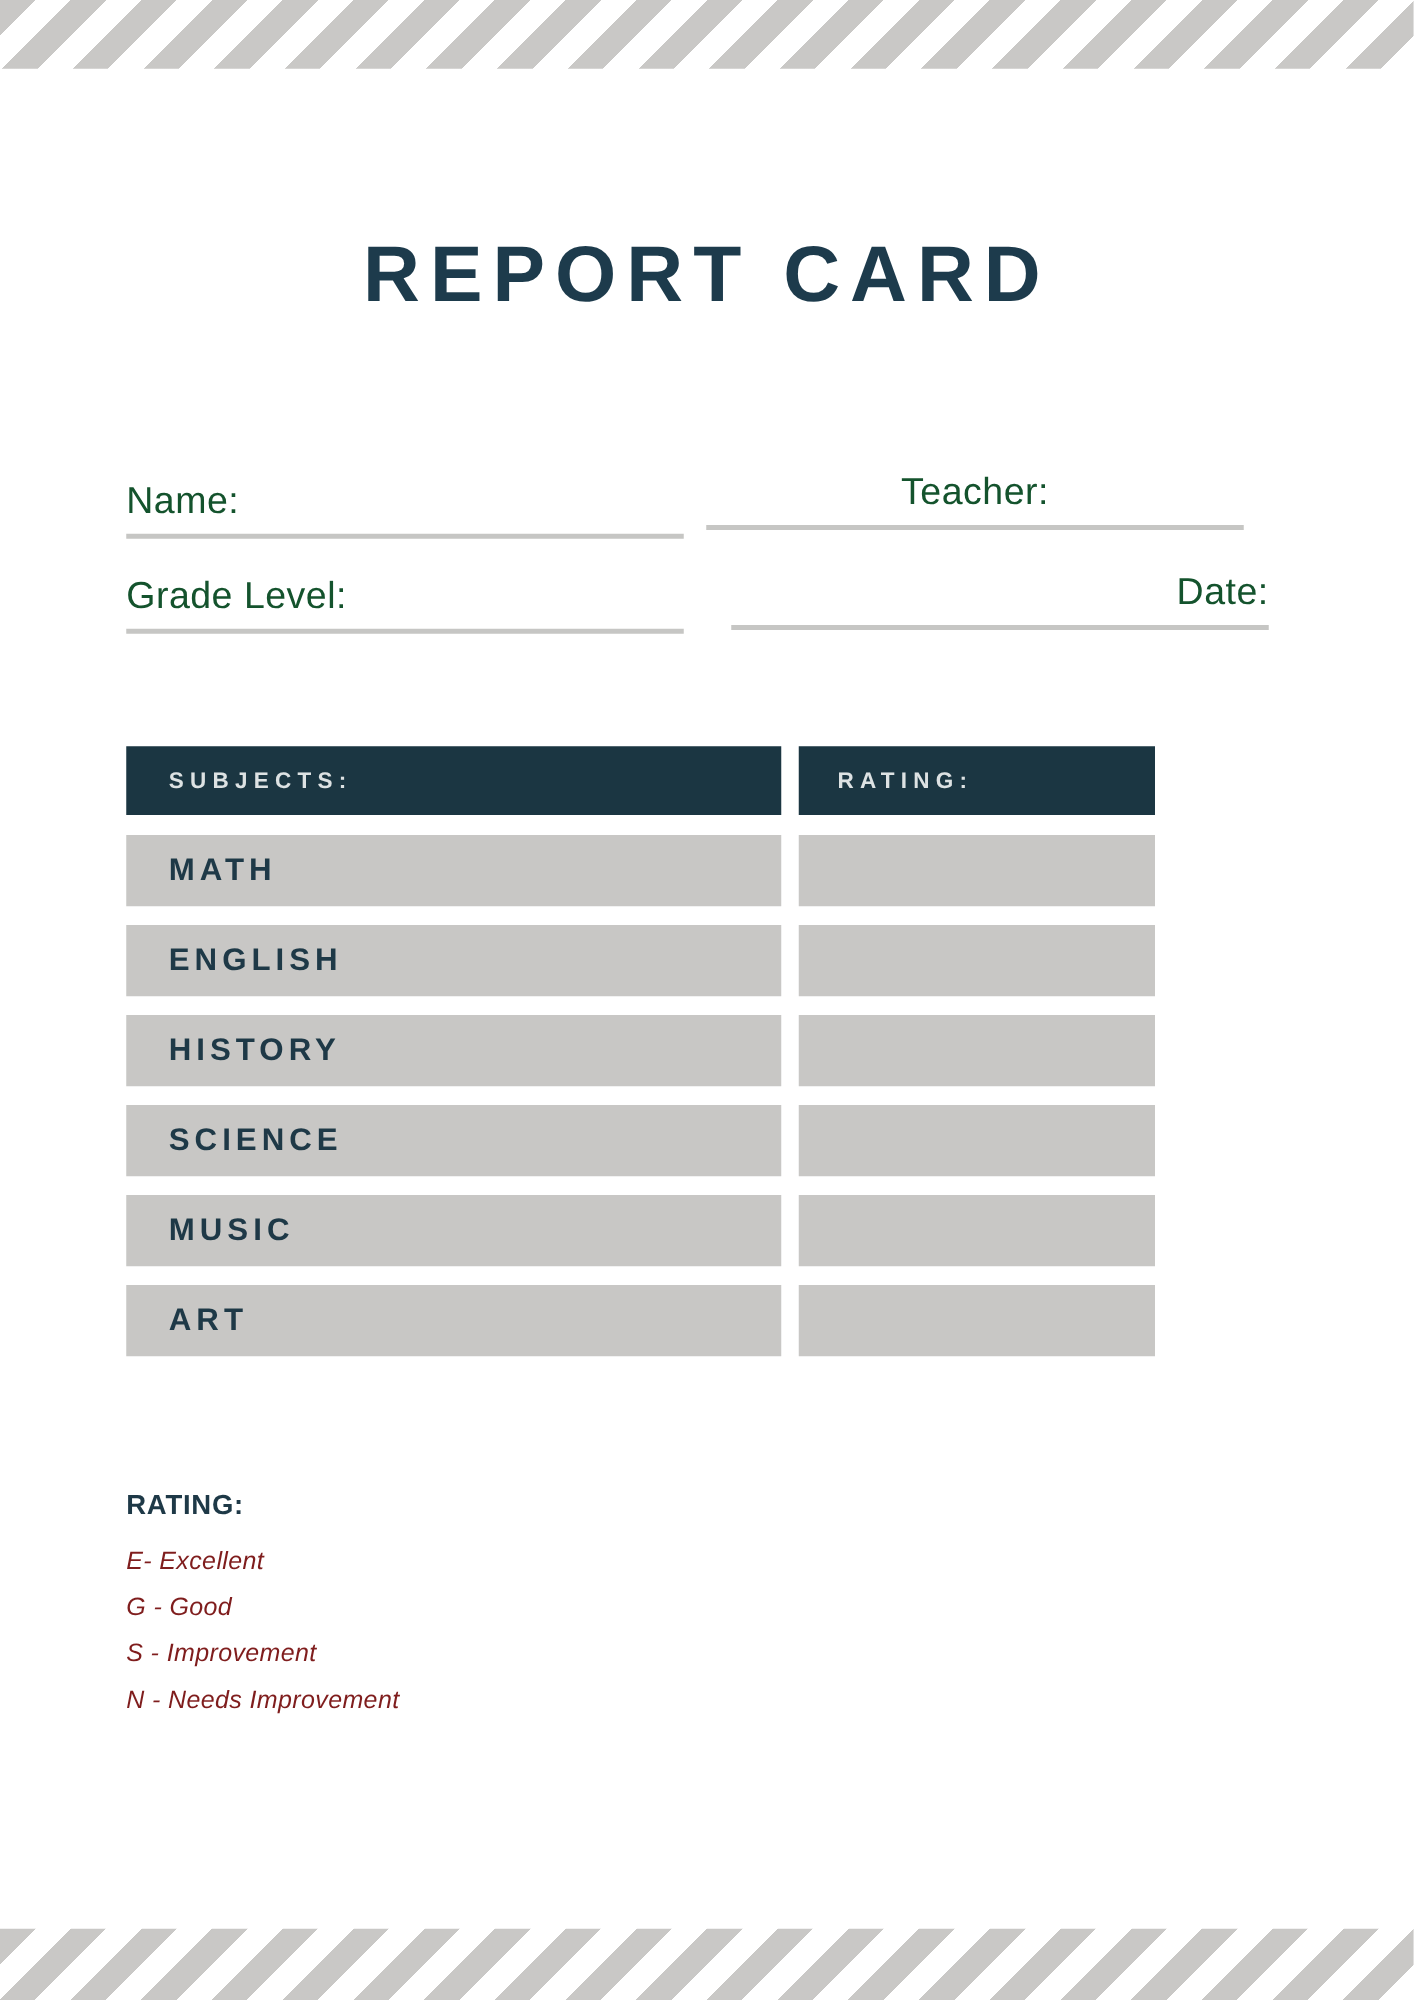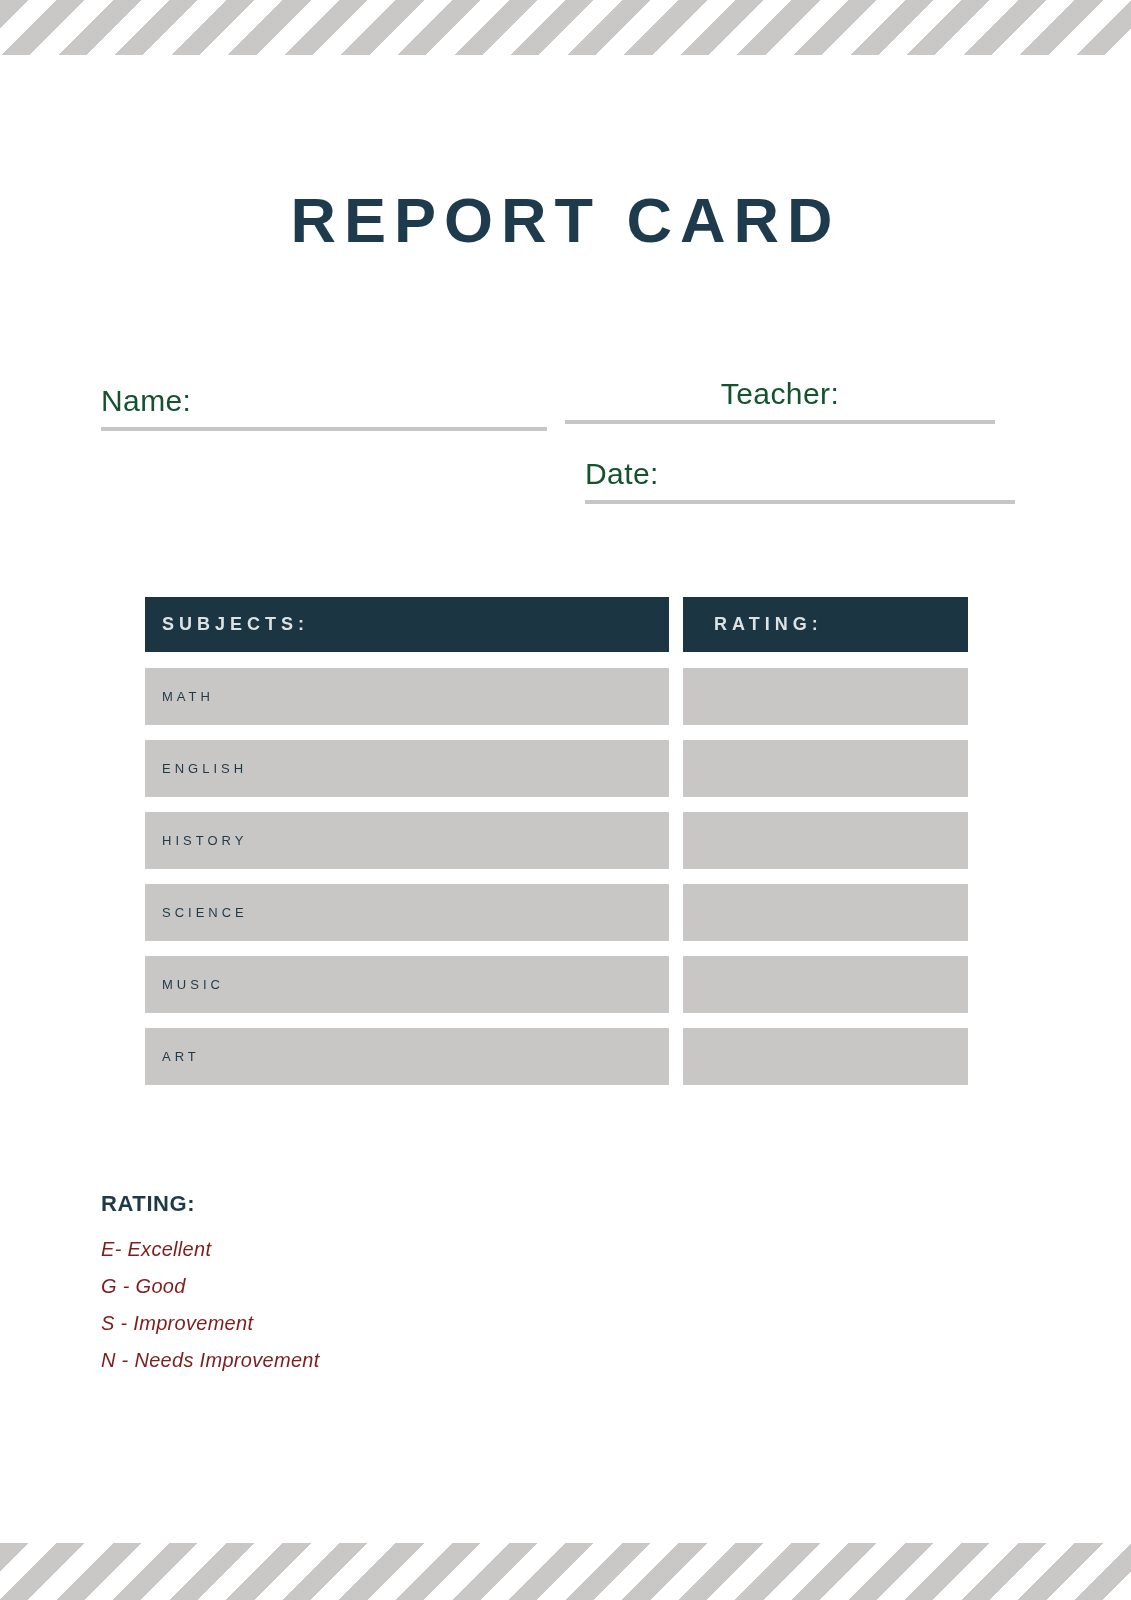--- a/index.html
+++ b/index.html
@@ -46,46 +46,46 @@
     color: #14532d;
   }
   .field .line {
     height: 4px;
     background: #c6c6c4;
     margin-top: 9px;
   }
   #field-name    { left: 101px; top: 384px; width: 446px; }
   #field-teacher { left: 565px; top: 377px; width: 430px; text-align: center; }
   #field-grade   { left: 101px; top: 460px; width: 446px; }
-  #field-date    { left: 585px; top: 457px; width: 430px; }
+  #field-date    { left: 585px; top: 457px; width: 430px; text-align: right; }
 
   
   .table { position: absolute; left: 101px; top: 597px; width: 924px; }
   .trow { display: flex; gap: 14px; margin-bottom: 15px; }
   .trow.header { margin-bottom: 16px; }
-  .cell-subject { width: 524px; box-sizing: border-box; display: flex; align-items: center; padding-left: 17px; margin-left: 44px; }
+  .cell-subject { width: 524px; box-sizing: border-box; display: flex; align-items: center; padding-left: 34px; }
   .cell-rating  { width: 285px; box-sizing: border-box; display: flex; align-items: center; padding-left: 31px; }
   .trow.header .cell-subject,
   .trow.header .cell-rating {
     height: 55px;
     background: #1b3642;
     color: #dde2e3;
     font-size: 18px;
     font-weight: 700;
     letter-spacing: 5px;
   }
   .trow.body .cell-subject,
   .trow.body .cell-rating {
     height: 57px;
     background: #c8c7c5;
   }
   .trow.body .cell-subject {
     color: #1e3947;
-    font-size: 13px;
-    font-weight: 400;
+    font-size: 25px;
+    font-weight: 700;
     letter-spacing: 4px;
   }
 
   
   .legend { position: absolute; left: 101px; top: 1191px; }
   .legend .legend-title {
     font-size: 22px;
     font-weight: 700;
     letter-spacing: 0.6px;
     color: #1e3947;
@@ -112,20 +112,24 @@
   <div class="field" id="field-name">
     <div class="label">Name:</div>
     <div class="line"></div>
   </div>
 
   <div class="field" id="field-teacher">
     <div class="label">Teacher:</div>
     <div class="line"></div>
   </div>
 
+  <div class="field" id="field-grade">
+    <div class="label">Grade Level:</div>
+    <div class="line"></div>
+  </div>
 
   <div class="field" id="field-date">
     <div class="label">Date:</div>
     <div class="line"></div>
   </div>
 
   <div class="table">
     <div class="trow header">
       <div class="cell-subject">SUBJECTS:</div>
       <div class="cell-rating">RATING:</div>

